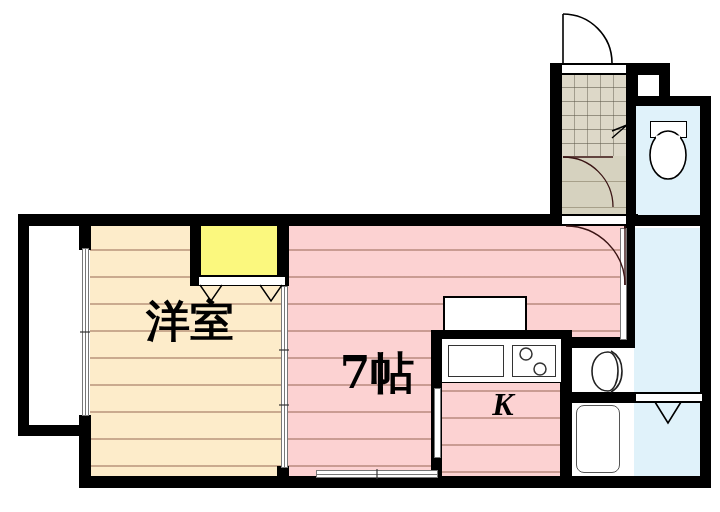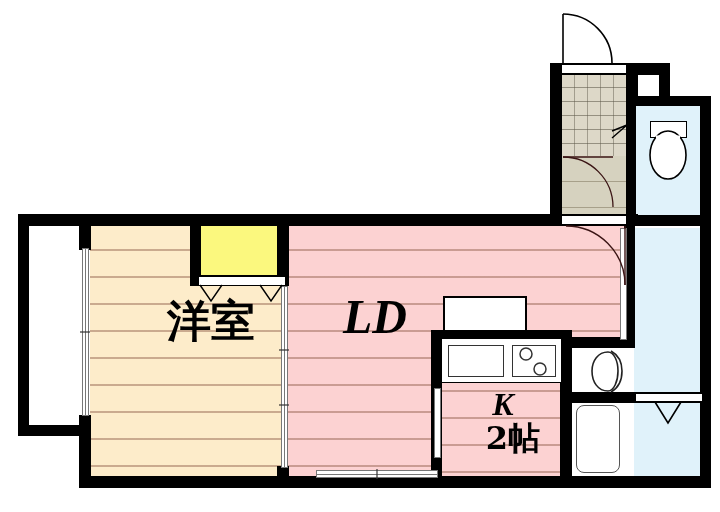--- a/index.html
+++ b/index.html
@@ -60,21 +60,21 @@
 
   .label {
     position: absolute;
     color: #000;
     font-style: italic;
     font-weight: 700;
     white-space: nowrap;
     text-align: center;
     line-height: 1.05;
   }
-  .label-jp { font-family: "DejaVu Serif", serif; font-style: normal; text-align: right; }
+  .label-jp { font-family: "DejaVu Serif", serif; font-style: normal; }
 
   .tile-pattern {
     position: absolute;
     background-color: #ddd8c8;
     background-image:
       repeating-linear-gradient(to bottom, rgba(90,85,70,0.55) 0 1px, transparent 1px 14px),
       repeating-linear-gradient(to right, rgba(90,85,70,0.45) 0 1px, transparent 1px 13px);
     background-position: 0 0, 0 0;
   }
   svg.overlay {
@@ -268,18 +268,17 @@
     </g>
 
     <g>
       <line x1="279" y1="350" x2="289" y2="350" stroke="#333" stroke-width="1.2"></line>
       <line x1="279" y1="405" x2="289" y2="405" stroke="#333" stroke-width="1.2"></line>
     </g>
   </svg>
 
   <div class="label label-jp" style="left:125px; top:298px; width:130px; font-size:44px;">洋室</div>
 
-  <div class="label" style="left:320px; top:292px; width:110px; font-size:48px; font-family:'Liberation Serif', serif;">LD</div>
+  <div class="label label-jp" style="left:322px; top:350px; width:110px; font-size:44px;">7帖</div>
 
   <div class="label" style="left:478px; top:388px; width:50px; font-size:32px; font-family:'Liberation Serif', serif;">K</div>
-  <div class="label label-jp" style="left:470px; top:422px; width:70px; font-size:32px;">2帖</div>
 
 </div>
 
 </body></html>

